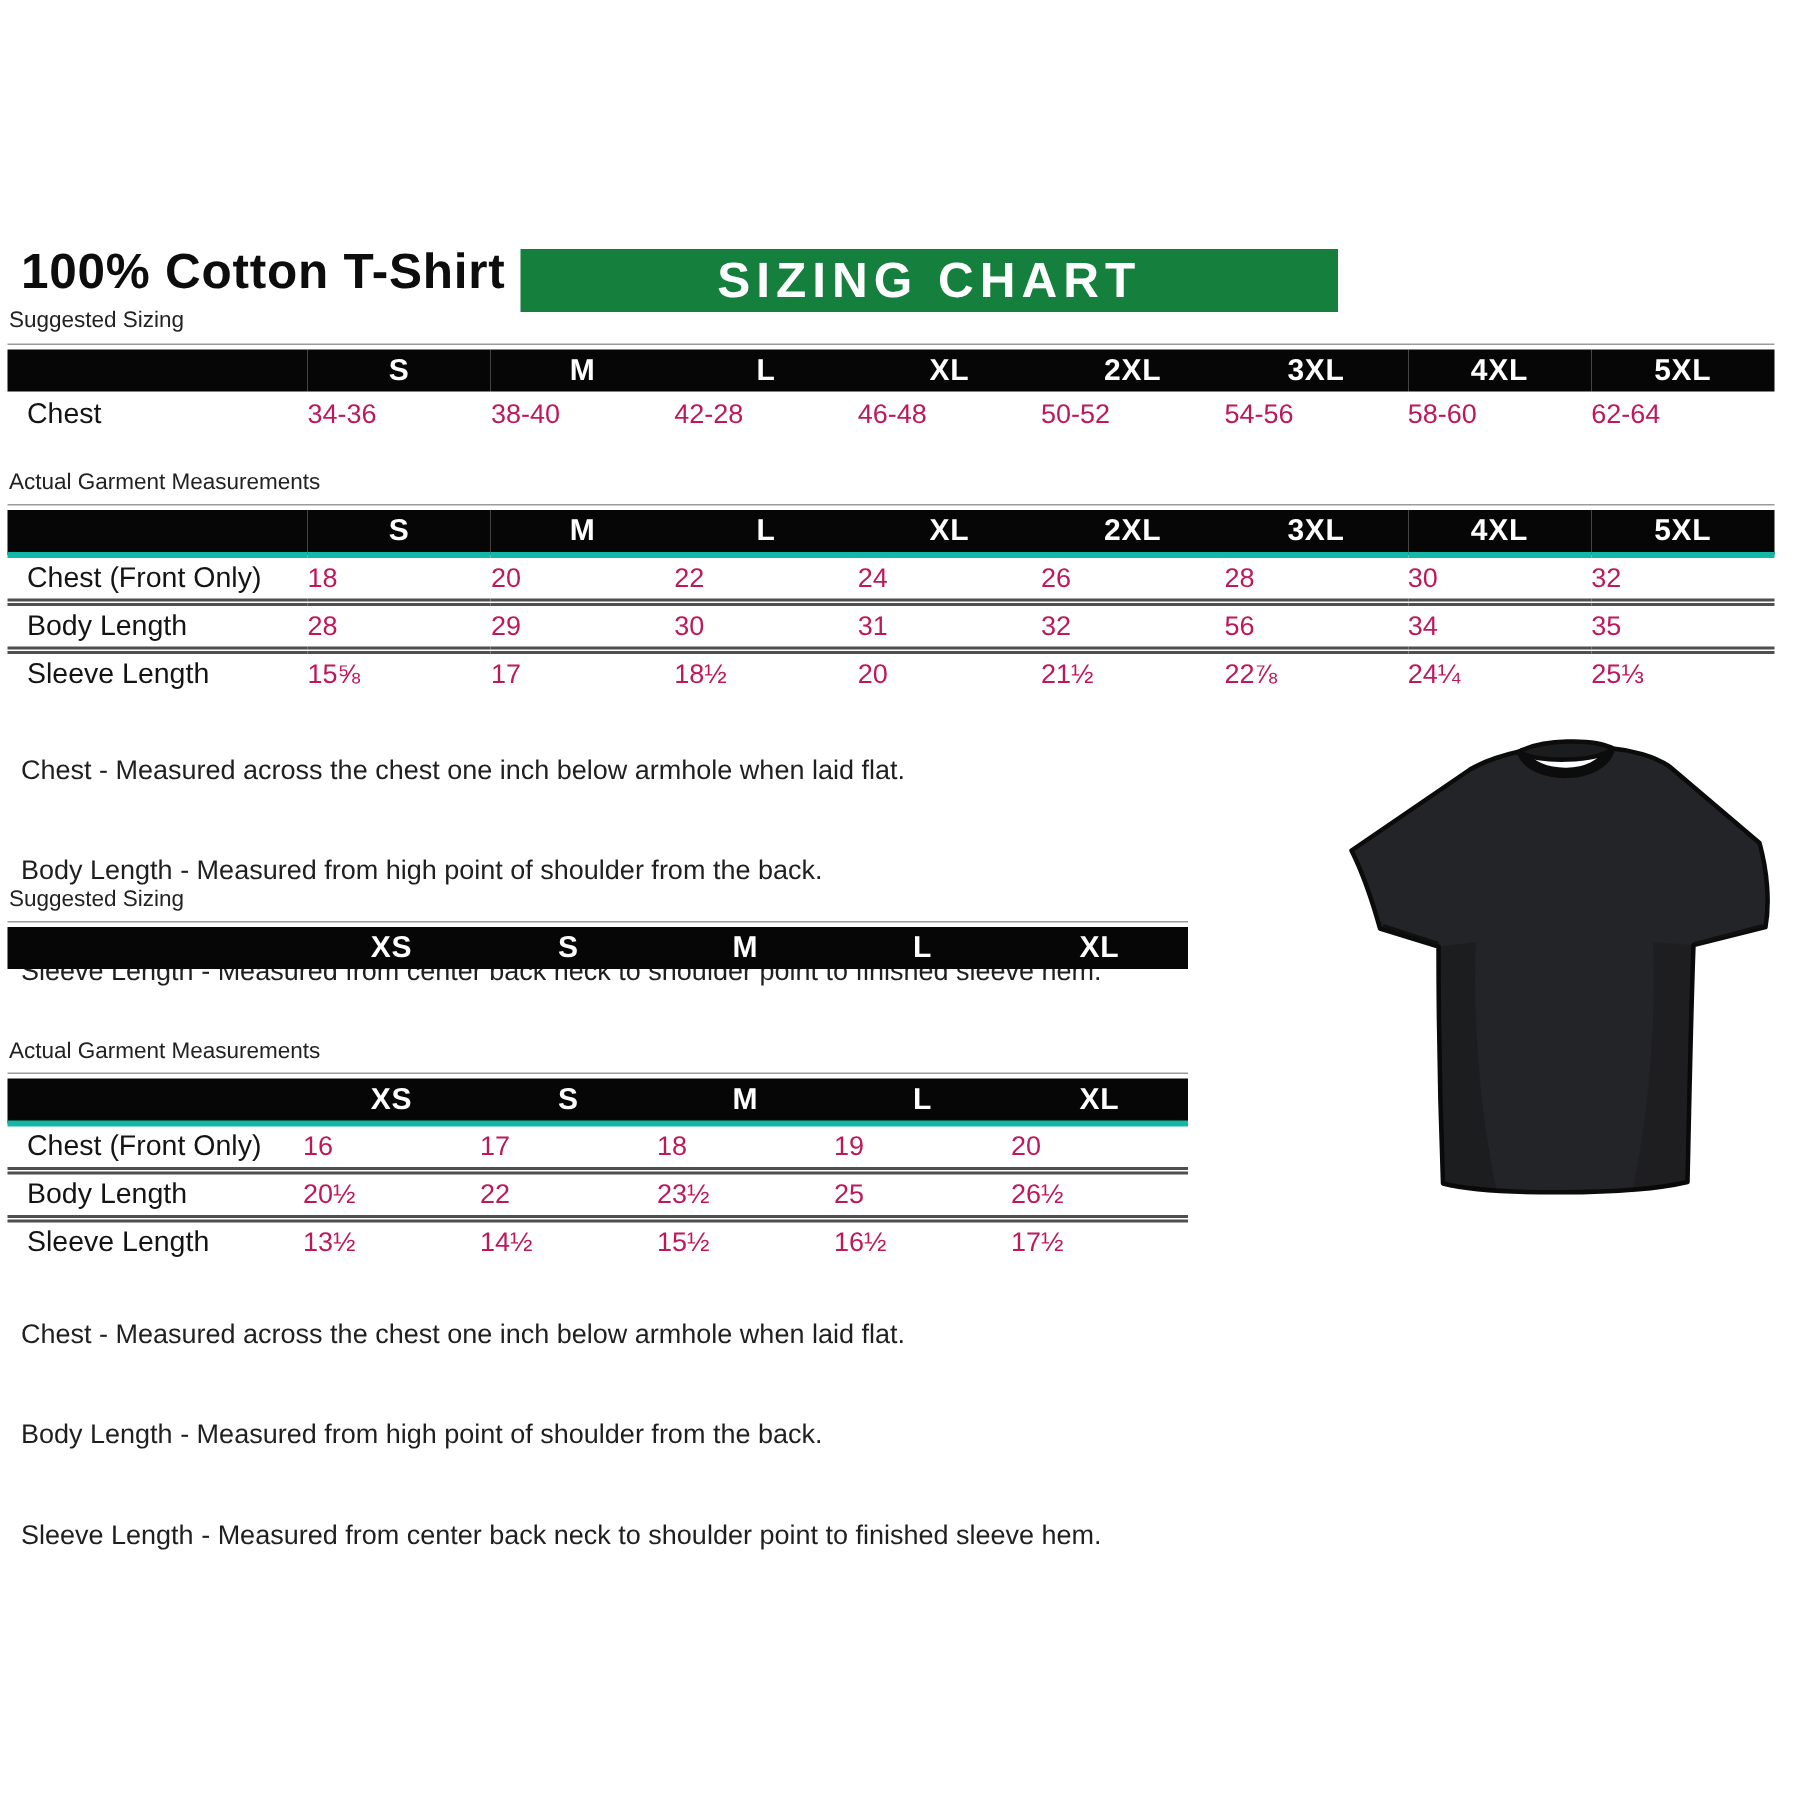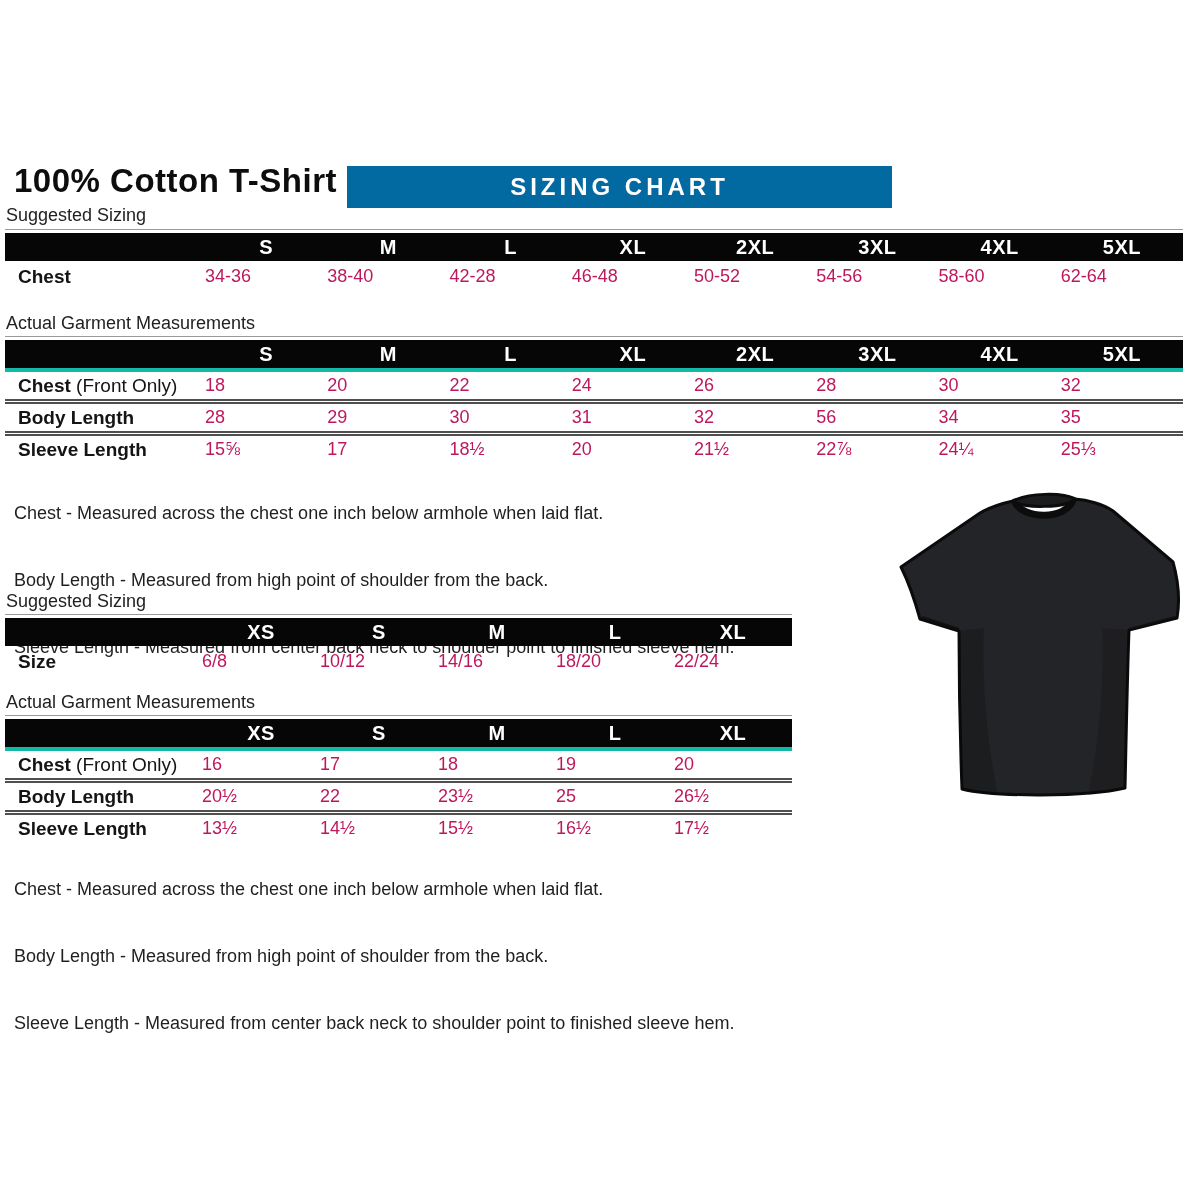--- a/index.html
+++ b/index.html
@@ -1,32 +1,32 @@
 <!DOCTYPE html>
 <html><head>
 <meta charset="utf-8">
 <style>
   html,body{margin:0;padding:0;background:#fff;}
   #page{position:relative;width:1200px;height:1200px;background:#ffffff;overflow:hidden;
         font-family:"Liberation Sans","DejaVu Sans",sans-serif;color:#1c1c1c;}
   .abs{position:absolute;}
 
   .main-title{font-size:33px;font-weight:bold;color:#0d0d0d;letter-spacing:.5px;}
-  .banner{background:#0369a1;color:#fff;text-align:center;font-weight:bold;
-          font-size:24px;letter-spacing:4px;line-height:42px;height:42px;}
-  .section-label{font-size:18px;color:#222;}
+  .banner{background:#15803d;color:#fff;text-align:center;font-weight:bold;
+          font-size:33px;letter-spacing:4px;line-height:42px;height:42px;}
+  .section-label{font-size:15px;color:#222;}
 
   table.sz{border-collapse:collapse;table-layout:fixed;width:100%;}
   table.sz td,table.sz th{padding:0;margin:0;font-weight:normal;}
   .topline{height:1px;background:#9a9a9a;margin-bottom:3px;}
   tr.hdr td{background:#060606;color:#ffffff;font-weight:bold;font-size:20px;
             text-align:center;height:28px;letter-spacing:.5px;}
   tr.data td{height:31px;text-align:left;font-size:18px;color:#be185d;vertical-align:middle;}
   tr.data td.lbl{text-align:left;padding-left:13px;font-size:19px;color:#141414;}
-  .b{font-weight:bold;}
+  .b{font-weight:normal;}
   table.lines tr.data td{border-top:4px solid #14b8a6;height:27px;}
   table.lines tr.data.sep td{border-top:5px double #4f4f4f;}
 
   .notes{font-size:18px;color:#1f1f1f;line-height:27px;}
   .notes div{white-space:nowrap;margin-top:40px;}
 
   .youth-title{font-size:32px;font-weight:bold;color:#0d0d0d;letter-spacing:.3px;}
 </style>
 </head>
 <body>
@@ -165,28 +165,20 @@
           <col>
         </colgroup>
       <tbody>
           <tr class="hdr">
         <td></td>
         <td>XS</td>
         <td>S</td>
         <td>M</td>
         <td>L</td>
         <td>XL</td>
-      </tr>
-      <tr class="data">
-        <td class="lbl"><span class="b">Size</span><span></span></td>
-        <td>6/8</td>
-        <td>10/12</td>
-        <td>14/16</td>
-        <td>18/20</td>
-        <td>22/24</td>
       </tr>
     </tbody>
       </table>
   </div>
 
   <div class="abs section-label" style="left:6px;top:692px;">Actual Garment Measurements</div>
 
   <div class="abs" style="left:5px;top:715px;width:787px;">
     <div class="topline"></div>
     <table class="sz lines">

